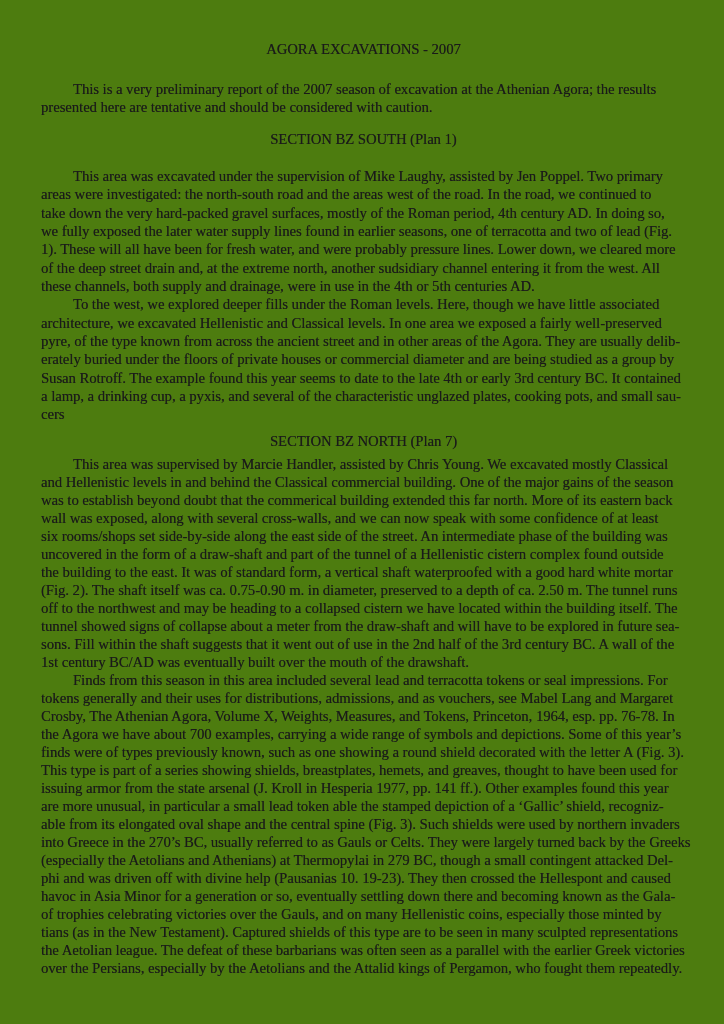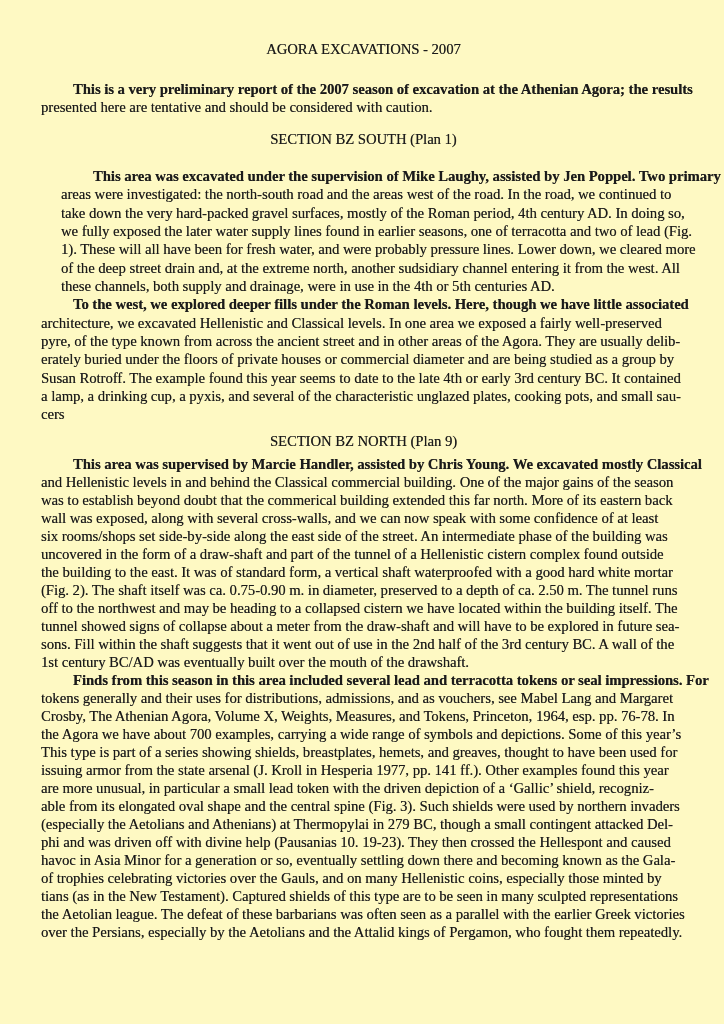--- a/index.html
+++ b/index.html
@@ -27,34 +27,34 @@
     text-align: center;
     height: 18.33px;
     line-height: 18.33px;
     white-space: nowrap;
   }
   .line {
     height: 18.33px;
     line-height: 18.33px;
     white-space: nowrap;
   }
-  .indent { padding-left: 32px; font-weight: bold; }
+  .indent { padding-left: 32px; }
 
   
   .block-1 { margin-top: 21.7px; }
   .block-2 { margin-top: 13.3px; }
-  .block-3 { margin-top: 18.7px; margin-left: 20px; }
+  .block-3 { margin-top: 18.7px; }
   .block-5 { margin-top: 8px; }
   .block-6 { margin-top: 5px; }
   .block-6 .line, .block-7 .line { height: 18px; line-height: 18px; }
 </style>
 </head>
 <body>
 
-<div class="page" style="color: rgb(26, 26, 26); background: #fef9c3;">
+<div class="page" style="color: rgb(26, 26, 26); background: #4d7c0f;">
     <div class="block block-0 heading">AGORA EXCAVATIONS - 2007</div>
     <div class="block block-1 paragraph">
       <div class="line indent">This is a very preliminary report of the 2007 season of excavation at the Athenian Agora; the results</div>
       <div class="line">presented here are tentative and should be considered with caution.</div>
     </div>
     <div class="block block-2 heading">SECTION BZ SOUTH (Plan 1)</div>
     <div class="block block-3 paragraph">
       <div class="line indent">This area was excavated under the supervision of Mike Laughy, assisted by Jen Poppel. Two primary</div>
       <div class="line">areas were investigated: the north-south road and the areas west of the road. In the road, we continued to</div>
       <div class="line">take down the very hard-packed gravel surfaces, mostly of the Roman period, 4th century AD. In doing so,</div>
@@ -65,44 +65,46 @@
     </div>
     <div class="block block-4 paragraph">
       <div class="line indent">To the west, we explored deeper fills under the Roman levels. Here, though we have little associated</div>
       <div class="line">architecture, we excavated Hellenistic and Classical levels. In one area we exposed a fairly well-preserved</div>
       <div class="line">pyre, of the type known from across the ancient street and in other areas of the Agora. They are usually delib-</div>
       <div class="line">erately buried under the floors of private houses or commercial diameter and are being studied as a group by</div>
       <div class="line">Susan Rotroff. The example found this year seems to date to the late 4th or early 3rd century BC. It contained</div>
       <div class="line">a lamp, a drinking cup, a pyxis, and several of the characteristic unglazed plates, cooking pots, and small sau-</div>
       <div class="line">cers</div>
     </div>
-    <div class="block block-5 heading">SECTION BZ NORTH (Plan 9)</div>
+    <div class="block block-5 heading">SECTION BZ NORTH (Plan 7)</div>
     <div class="block block-6 paragraph">
       <div class="line indent">This area was supervised by Marcie Handler, assisted by Chris Young. We excavated mostly Classical</div>
       <div class="line">and Hellenistic levels in and behind the Classical commercial building. One of the major gains of the season</div>
       <div class="line">was to establish beyond doubt that the commerical building extended this far north. More of its eastern back</div>
       <div class="line">wall was exposed, along with several cross-walls, and we can now speak with some confidence of at least</div>
       <div class="line">six rooms/shops set side-by-side along the east side of the street. An intermediate phase of the building was</div>
       <div class="line">uncovered in the form of a draw-shaft and part of the tunnel of a Hellenistic cistern complex found outside</div>
       <div class="line">the building to the east. It was of standard form, a vertical shaft waterproofed with a good hard white mortar</div>
       <div class="line">(Fig. 2). The shaft itself was ca. 0.75-0.90 m. in diameter, preserved to a depth of ca. 2.50 m. The tunnel runs</div>
       <div class="line">off to the northwest and may be heading to a collapsed cistern we have located within the building itself. The</div>
       <div class="line">tunnel showed signs of collapse about a meter from the draw-shaft and will have to be explored in future sea-</div>
       <div class="line">sons. Fill within the shaft suggests that it went out of use in the 2nd half of the 3rd century BC. A wall of the</div>
       <div class="line">1st century BC/AD was eventually built over the mouth of the drawshaft.</div>
     </div>
     <div class="block block-7 paragraph">
       <div class="line indent">Finds from this season in this area included several lead and terracotta tokens or seal impressions. For</div>
       <div class="line">tokens generally and their uses for distributions, admissions, and as vouchers, see Mabel Lang and Margaret</div>
       <div class="line">Crosby, The Athenian Agora, Volume X, Weights, Measures, and Tokens, Princeton, 1964, esp. pp. 76-78. In</div>
       <div class="line">the Agora we have about 700 examples, carrying a wide range of symbols and depictions. Some of this year’s</div>
+      <div class="line">finds were of types previously known, such as one showing a round shield decorated with the letter A (Fig. 3).</div>
       <div class="line">This type is  part of a series showing shields, breastplates, hemets, and greaves, thought to have been used for</div>
       <div class="line">issuing armor from the state arsenal (J. Kroll in Hesperia 1977, pp. 141 ff.). Other examples found this year</div>
-      <div class="line">are more unusual, in particular a small lead token with the driven depiction of a ‘Gallic’ shield, recogniz-</div>
+      <div class="line">are more unusual, in particular a small lead token able the stamped depiction of a ‘Gallic’ shield, recogniz-</div>
       <div class="line">able from its elongated oval shape and the central spine (Fig. 3). Such shields were used by northern invaders</div>
+      <div class="line">into Greece in the 270’s BC, usually referred to as Gauls or Celts. They were largely turned back by the Greeks</div>
       <div class="line">(especially the Aetolians and Athenians) at Thermopylai in 279 BC, though a small contingent attacked Del-</div>
       <div class="line">phi and was driven off with divine help (Pausanias 10. 19-23). They then crossed the Hellespont and caused</div>
       <div class="line">havoc in Asia Minor for a generation or so, eventually settling down there and becoming known as the Gala-</div>
       <div class="line">of trophies celebrating victories over the Gauls, and on many Hellenistic coins, especially those minted by</div>
       <div class="line">tians (as in the New Testament). Captured shields of this type are to be seen in many sculpted representations</div>
       <div class="line">the Aetolian league. The defeat of these barbarians was often seen as a parallel with the earlier Greek victories</div>
       <div class="line">over the Persians, especially by the Aetolians and the Attalid kings of Pergamon, who fought them repeatedly.</div>
     </div>
   </div>
 

